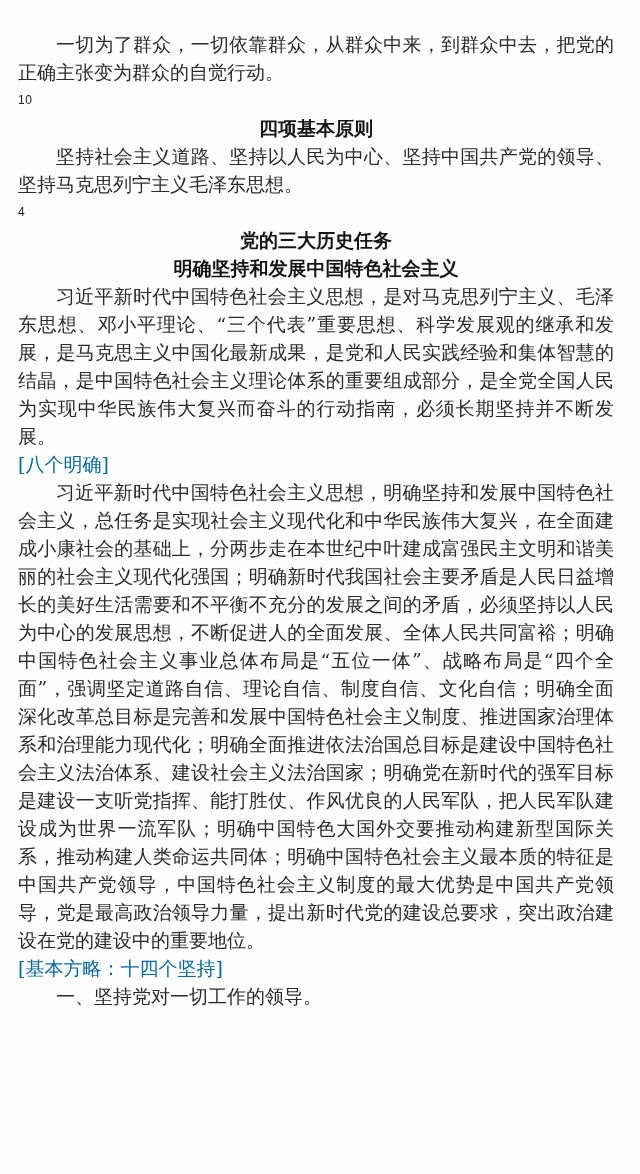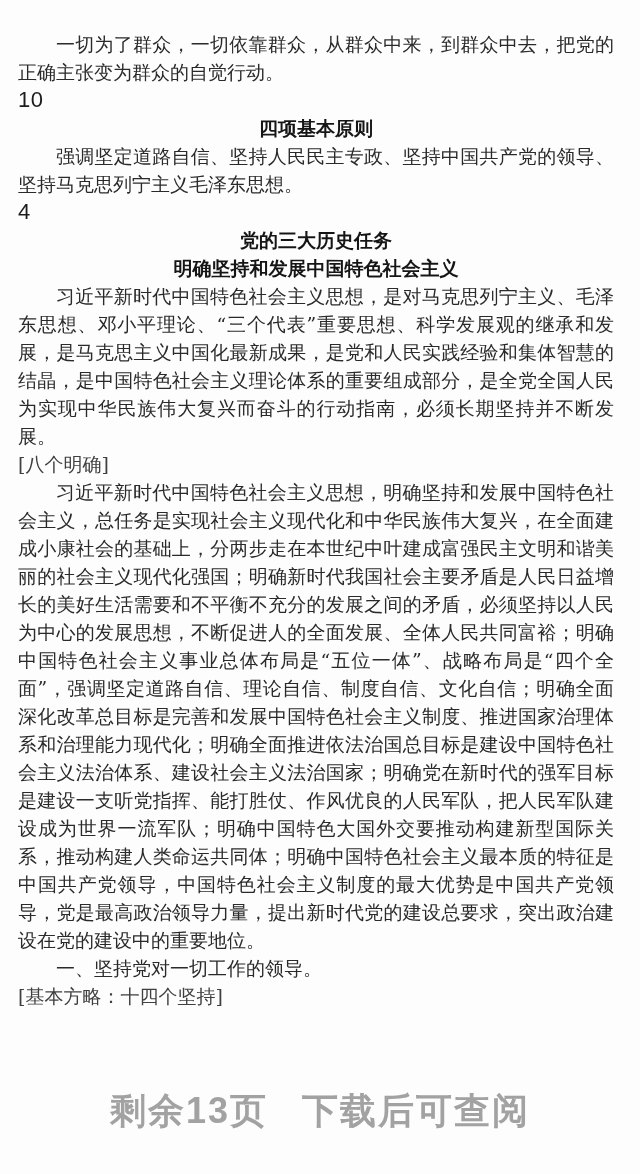--- a/index.html
+++ b/index.html
@@ -33,26 +33,26 @@
     text-align: justify;
     text-indent: 2em;
   }
   .heading {
     font-weight: 700;
     color: #151515;
     text-align: center;
   }
   .number {
     font-family: "Liberation Sans", sans-serif;
-    font-size: 22px;
+    font-size: 12px;
     color: #1c1c1c;
     letter-spacing: 0.5px;
   }
   .label {
-    color: #404040;
+    color: #0369a1;
   }
   .item {
     text-indent: 2em;
   }
   .watermark {
     position: absolute;
     left: 0;
     right: 0;
     top: 1088px;
     text-align: center;
@@ -71,28 +71,25 @@
 </style>
 </head>
 <body>
 
 <div class="page">
 
   <main class="content">
       <p class="block paragraph">一切为了群众，一切依靠群众，从群众中来，到群众中去，把党的正确主张变为群众的自觉行动。</p>
       <div class="block number">10</div>
       <div class="block heading">四项基本原则</div>
-      <p class="block paragraph">强调坚定道路自信、坚持人民民主专政、坚持中国共产党的领导、坚持马克思列宁主义毛泽东思想。</p>
+      <p class="block paragraph">坚持社会主义道路、坚持以人民为中心、坚持中国共产党的领导、坚持马克思列宁主义毛泽东思想。</p>
       <div class="block number">4</div>
       <div class="block heading">党的三大历史任务</div>
       <div class="block heading">明确坚持和发展中国特色社会主义</div>
       <p class="block paragraph">习近平新时代中国特色社会主义思想，是对马克思列宁主义、毛泽东思想、邓小平理论、“三个代表”重要思想、科学发展观的继承和发展，是马克思主义中国化最新成果，是党和人民实践经验和集体智慧的结晶，是中国特色社会主义理论体系的重要组成部分，是全党全国人民为实现中华民族伟大复兴而奋斗的行动指南，必须长期坚持并不断发展。</p>
       <div class="block label">[八个明确]</div>
       <p class="block paragraph">习近平新时代中国特色社会主义思想，明确坚持和发展中国特色社会主义，总任务是实现社会主义现代化和中华民族伟大复兴，在全面建成小康社会的基础上，分两步走在本世纪中叶建成富强民主文明和谐美丽的社会主义现代化强国；明确新时代我国社会主要矛盾是人民日益增长的美好生活需要和不平衡不充分的发展之间的矛盾，必须坚持以人民为中心的发展思想，不断促进人的全面发展、全体人民共同富裕；明确中国特色社会主义事业总体布局是“五位一体”、战略布局是“四个全面”，强调坚定道路自信、理论自信、制度自信、文化自信；明确全面深化改革总目标是完善和发展中国特色社会主义制度、推进国家治理体系和治理能力现代化；明确全面推进依法治国总目标是建设中国特色社会主义法治体系、建设社会主义法治国家；明确党在新时代的强军目标是建设一支听党指挥、能打胜仗、作风优良的人民军队，把人民军队建设成为世界一流军队；明确中国特色大国外交要推动构建新型国际关系，推动构建人类命运共同体；明确中国特色社会主义最本质的特征是中国共产党领导，中国特色社会主义制度的最大优势是中国共产党领导，党是最高政治领导力量，提出新时代党的建设总要求，突出政治建设在党的建设中的重要地位。</p>
+      <div class="block label">[基本方略：十四个坚持]</div>
       <div class="block item">一、坚持党对一切工作的领导。</div>
-      <div class="block label">[基本方略：十四个坚持]</div>
     </main>
 
-  <div class="watermark">
-    <span>剩余13页</span><span class="wm-gap"></span><span>下载后可查阅</span>
-  </div>
 
 </div>
 
 </body></html>

